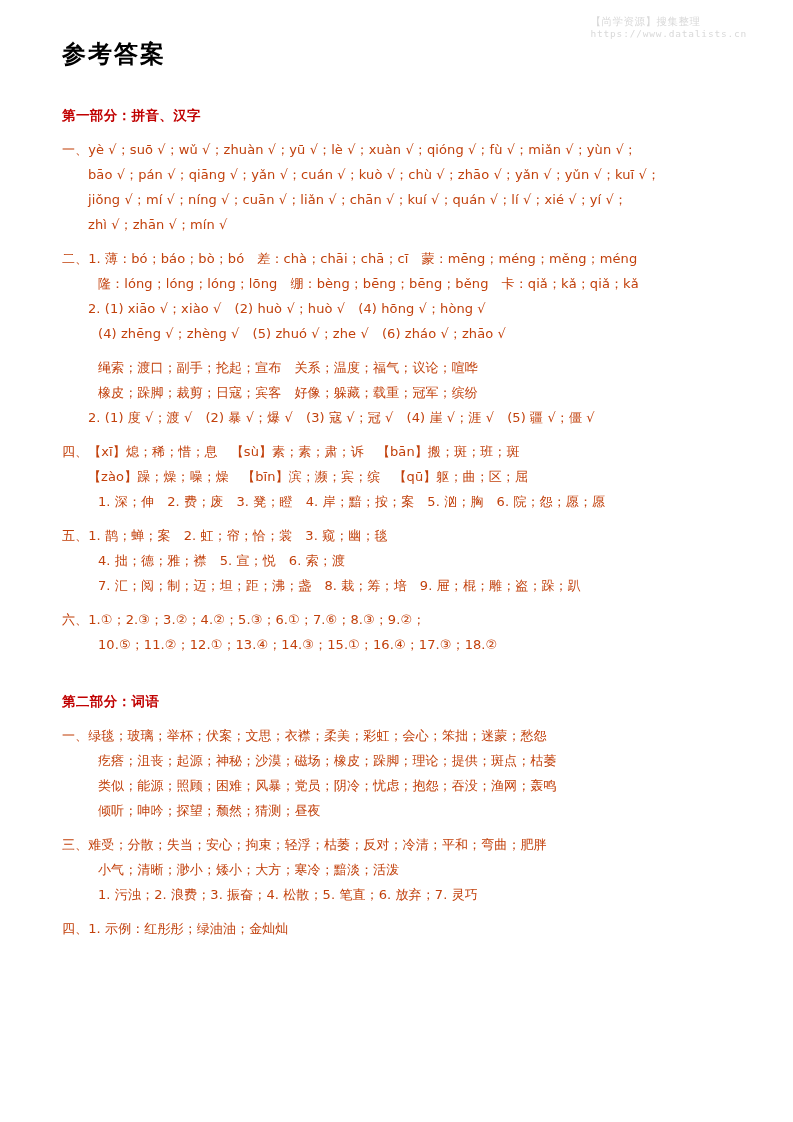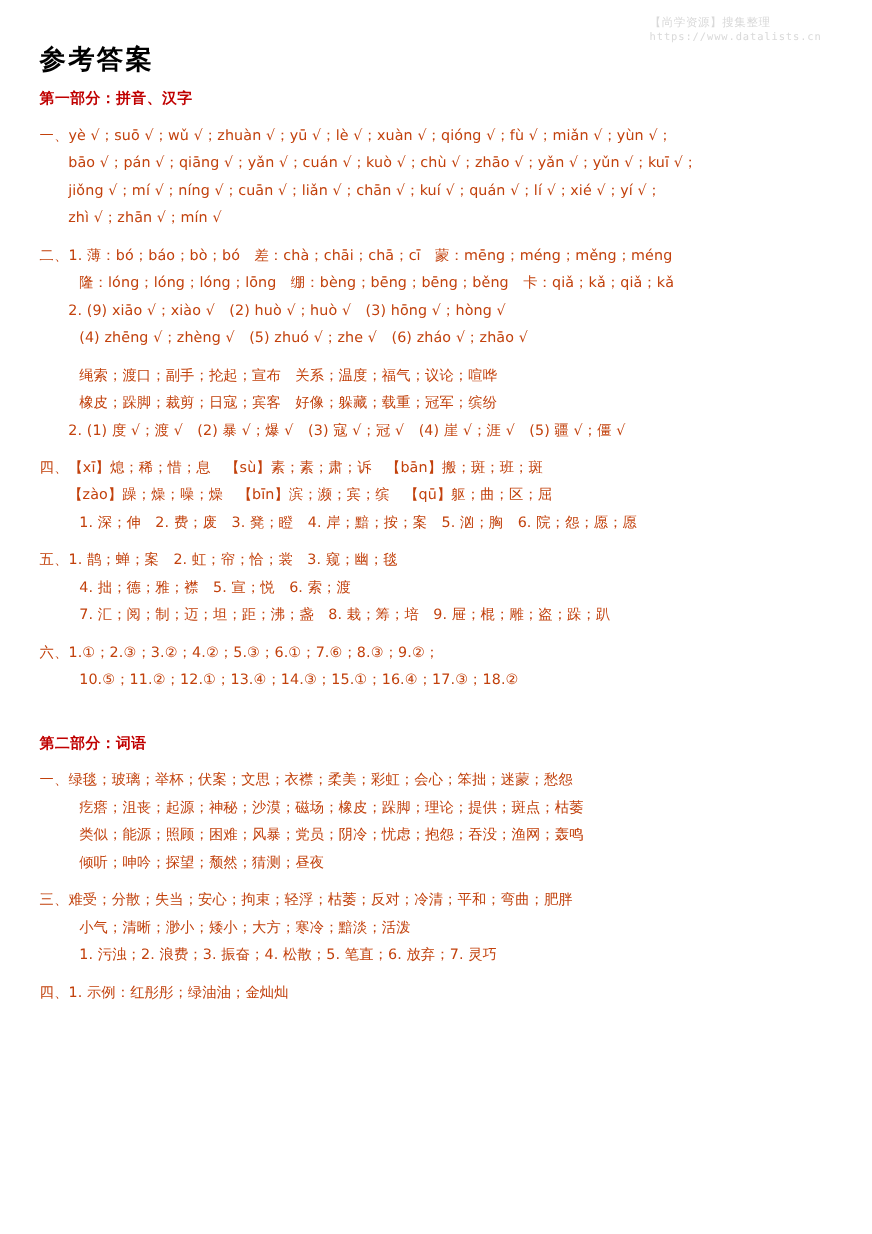--- a/index.html
+++ b/index.html
@@ -13,21 +13,21 @@
     font-family: "DejaVu Sans", "Liberation Sans", sans-serif;
     color: #1a1a1a;
     position: relative;
     overflow: hidden;
   }
   .page {
     position: relative;
     width: 793px;
     height: 1122px;
     box-sizing: border-box;
-    padding: 0 36px;
+    padding: 0 62px;
   }
   
   .watermark {
     position: absolute;
     top: 14px;
     right: 46px;
     text-align: left;
     color: #d9d9d9;
     user-select: none;
     line-height: 1.35;
@@ -53,21 +53,21 @@
     letter-spacing: 2px;
     color: #000000;
   }
   
   .section-heading {
     color: #c00000;
     font-weight: bold;
     font-size: 13.5px;
     letter-spacing: 0.4px;
   }
-  .sec1-heading { margin-top: 11px; }
+  .sec1-heading { margin-top: 37px; }
   .sec2-heading { margin-top: 36px; }
 
   
   .block { margin-top: 12px; }
   .group { margin-top: 9px; }
 
   .line {
     font-size: 13px;
     line-height: 25px;
     white-space: pre;
@@ -99,21 +99,21 @@
       <div class="block">
         <div class="group">
           <div class="line pinyin">一、yè √；suō √；wǔ √；zhuàn √；yū √；lè √；xuàn √；qióng √；fù √；miǎn √；yùn √；</div>
           <div class="line pinyin indent1">bāo √；pán √；qiāng √；yǎn √；cuán √；kuò √；chù √；zhāo √；yǎn √；yǔn √；kuī √；</div>
           <div class="line pinyin indent1">jiǒng √；mí √；níng √；cuān √；liǎn √；chān √；kuí √；quán √；lí √；xié √；yí √；</div>
           <div class="line pinyin indent1">zhì √；zhān √；mín √</div>
         </div>
         <div class="group">
           <div class="line pinyin">二、1. 薄：bó；báo；bò；bó　差：chà；chāi；chā；cī　蒙：mēng；méng；měng；méng</div>
           <div class="line pinyin indent2">隆：lóng；lóng；lóng；lōng　绷：bèng；bēng；bēng；běng　卡：qiǎ；kǎ；qiǎ；kǎ</div>
-          <div class="line pinyin indent1">2. (9) xiāo √；xiào √　(2) huò √；huò √　(3) hōng √；hòng √</div>
+          <div class="line pinyin indent1">2. (1) xiāo √；xiào √　(2) huò √；huò √　(4) hōng √；hòng √</div>
           <div class="line pinyin indent2">(4) zhēng √；zhèng √　(5) zhuó √；zhe √　(6) zháo √；zhāo √</div>
         </div>
         <div class="group">
           <div class="line pinyin indent2">绳索；渡口；副手；抡起；宣布　关系；温度；福气；议论；喧哗</div>
           <div class="line pinyin indent2">橡皮；跺脚；裁剪；日寇；宾客　好像；躲藏；载重；冠军；缤纷</div>
           <div class="line pinyin indent1">2. (1) 度 √；渡 √　(2) 暴 √；爆 √　(3) 寇 √；冠 √　(4) 崖 √；涯 √　(5) 疆 √；僵 √</div>
         </div>
         <div class="group">
           <div class="line pinyin">四、【xī】熄；稀；惜；息　【sù】素；素；肃；诉　【bān】搬；斑；班；斑</div>
           <div class="line pinyin indent1">【zào】躁；燥；噪；燥　【bīn】滨；濒；宾；缤　【qū】躯；曲；区；屈</div>

